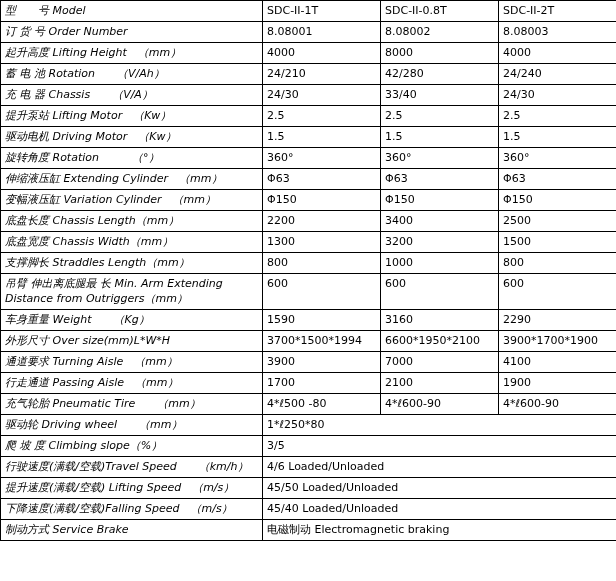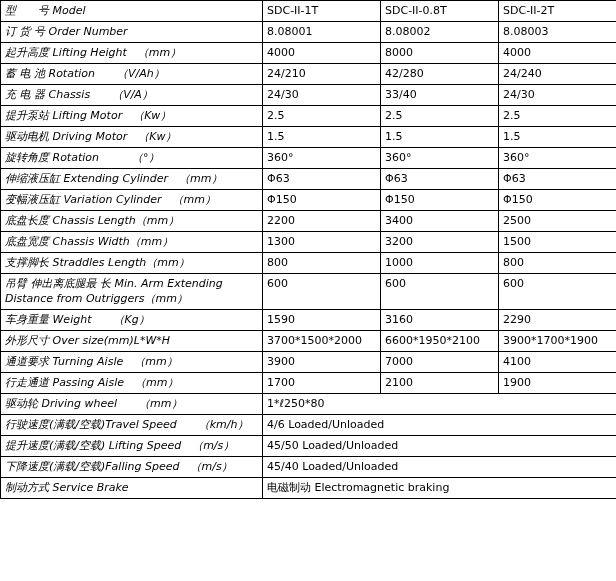--- a/index.html
+++ b/index.html
@@ -133,39 +133,49 @@
         <td>600</td>
       </tr>
       <tr>
         <td class="label-cell">车身重量 Weight　　（Kg）</td>
         <td>1590</td>
         <td>3160</td>
         <td>2290</td>
       </tr>
       <tr>
         <td class="label-cell">外形尺寸 Over size(mm)L*W*H</td>
-        <td>3700*1500*2000</td>
+        <td>3700*1500*1994</td>
         <td>6600*1950*2100</td>
         <td>3900*1700*1900</td>
       </tr>
       <tr>
         <td class="label-cell">通道要求 Turning Aisle　（mm）</td>
         <td>3900</td>
         <td>7000</td>
         <td>4100</td>
       </tr>
       <tr>
         <td class="label-cell">行走通道 Passing Aisle　（mm）</td>
         <td>1700</td>
         <td>2100</td>
         <td>1900</td>
       </tr>
       <tr>
+        <td class="label-cell">充气轮胎 Pneumatic Tire　　（mm）</td>
+        <td>4*ℓ500 -80</td>
+        <td>4*ℓ600-90</td>
+        <td>4*ℓ600-90</td>
+      </tr>
+      <tr>
         <td class="label-cell">驱动轮 Driving wheel　　（mm）</td>
         <td colspan="3">1*ℓ250*80</td>
+      </tr>
+      <tr>
+        <td class="label-cell">爬 坡 度 Climbing slope（%）</td>
+        <td colspan="3">3/5</td>
       </tr>
       <tr>
         <td class="label-cell">行驶速度(满载/空载)Travel Speed　　（km/h）</td>
         <td colspan="3">4/6 Loaded/Unloaded</td>
       </tr>
       <tr>
         <td class="label-cell">提升速度(满载/空载) Lifting Speed　（m/s）</td>
         <td colspan="3">45/50 Loaded/Unloaded</td>
       </tr>
       <tr>

